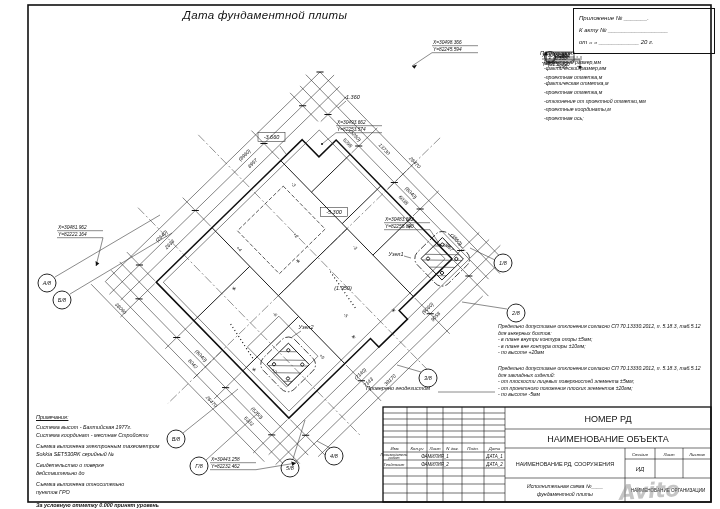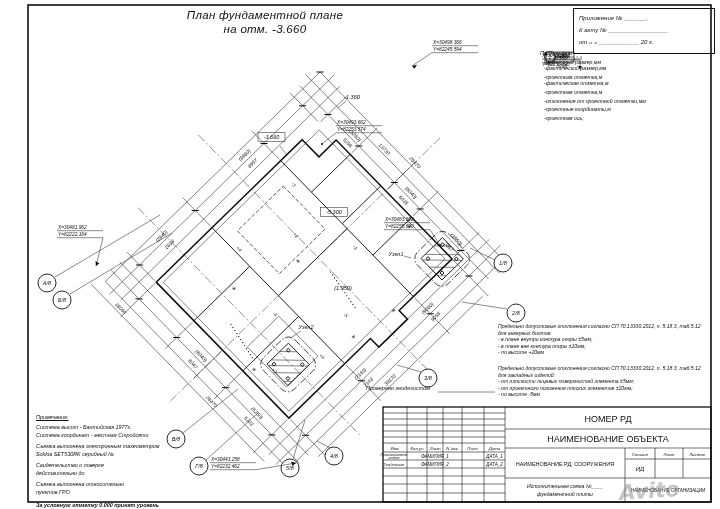--- a/index.html
+++ b/index.html
@@ -376,22 +376,21 @@
       <text class="tbr" x="394" y="459.2">работ</text>
       <text class="tbn" x="435" y="457.5">ФАМИЛИЯ_1</text>
       <text class="tbn" x="494.5" y="457.5">ДАТА_1</text>
       <text class="tbr" x="394" y="465.5" style="font-size:4.1px">Геодезист</text>
       <text class="tbn" x="435" y="465.5">ФАМИЛИЯ_2</text>
       <text class="tbn" x="494.5" y="465.5">ДАТА_2</text>
     </g>
   </svg>
 
   <div class="panel" id="title">
-    <div>План фундаментной плане</div>
-    <div>на отм. -3.660</div>
+    <div>Дата фундаментной плиты</div>
   </div>
 
   <div class="panel" id="appendix">
     <div>Приложение № _______.</div>
     <div>К акту № __________________</div>
     <div>от  «     »  ____________ 20     г.</div>
   </div>
 
   <div class="panel" id="legend">
     <div class="hdr">Примечания:</div>

